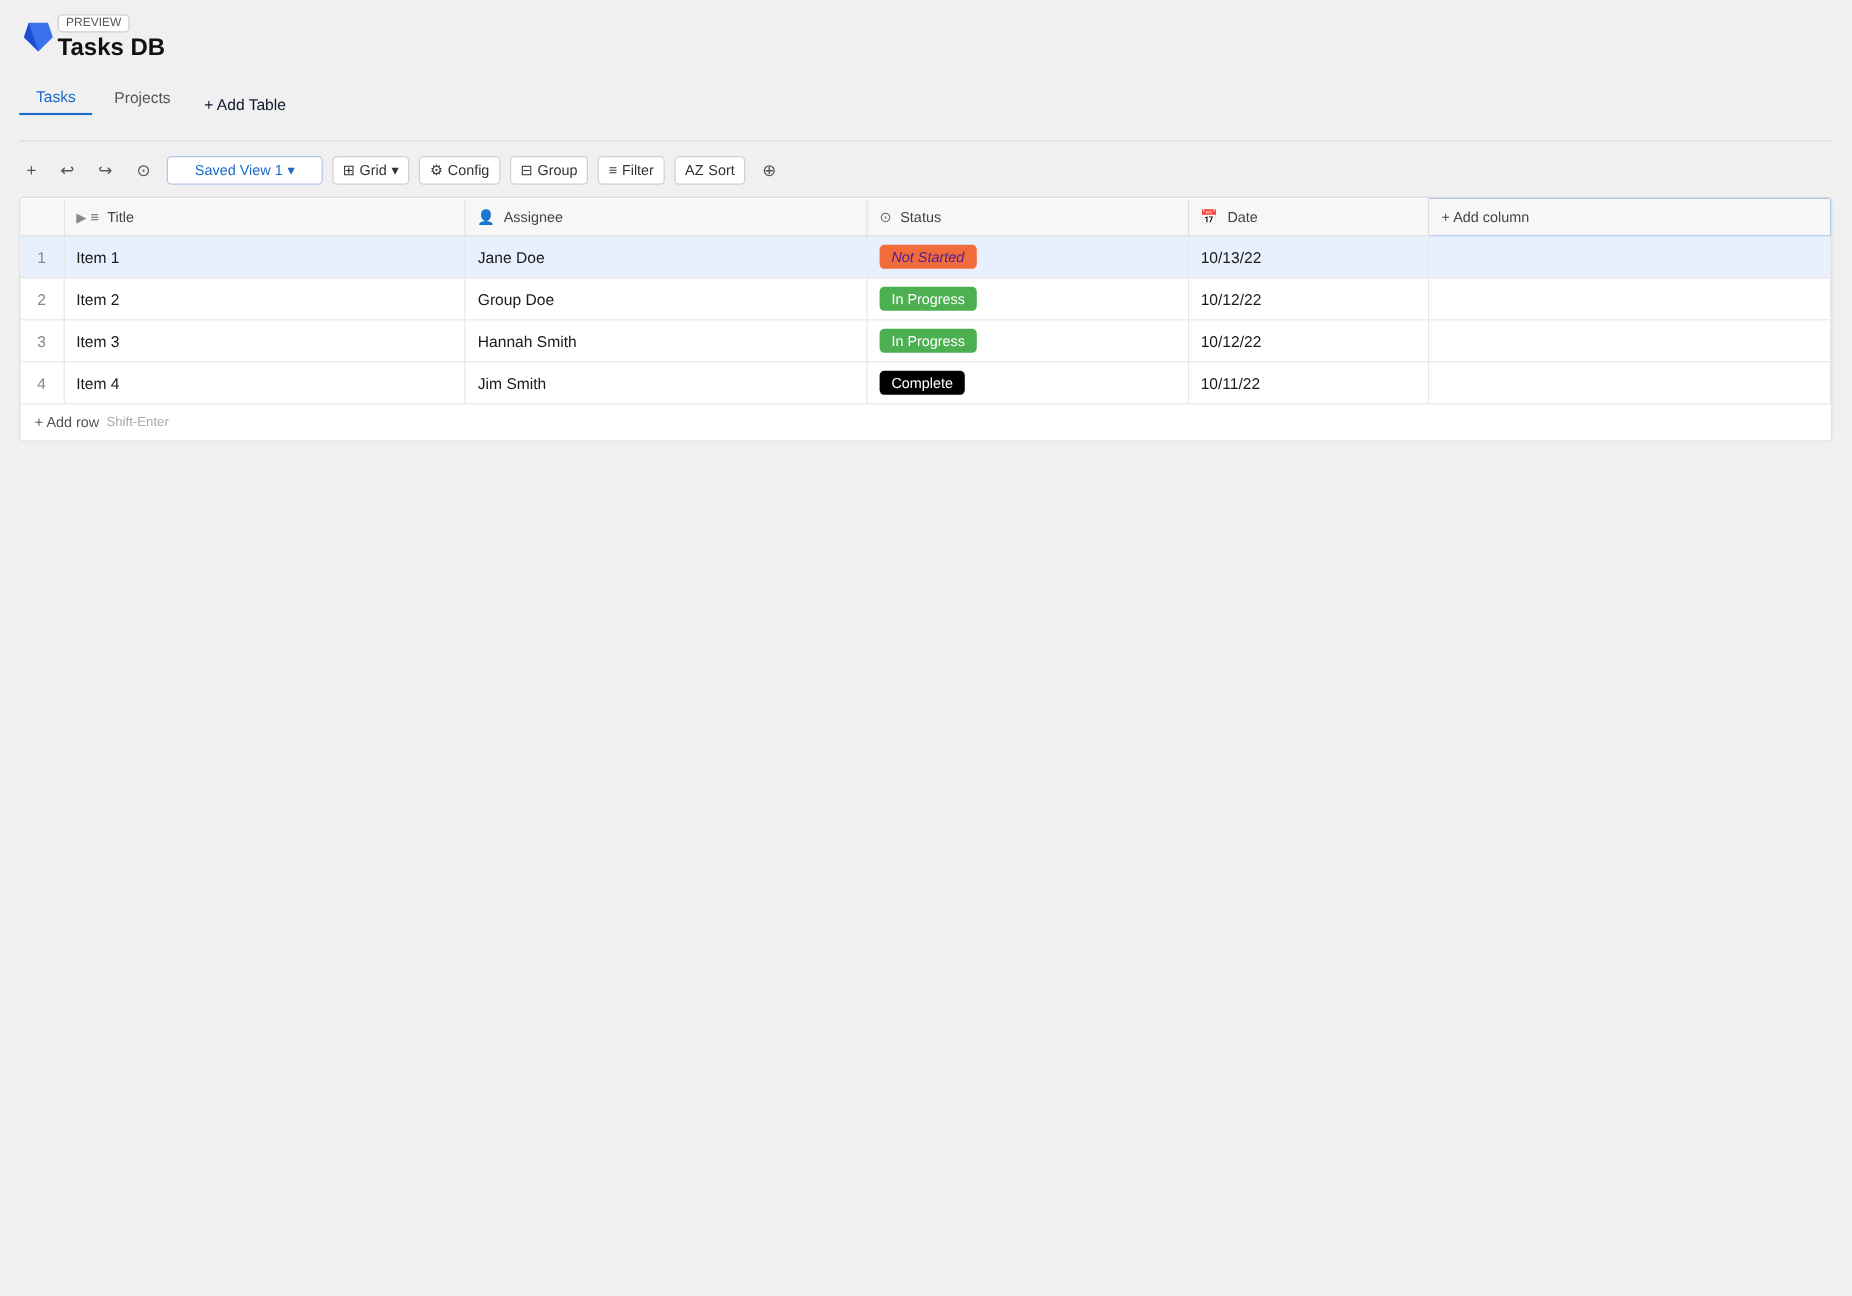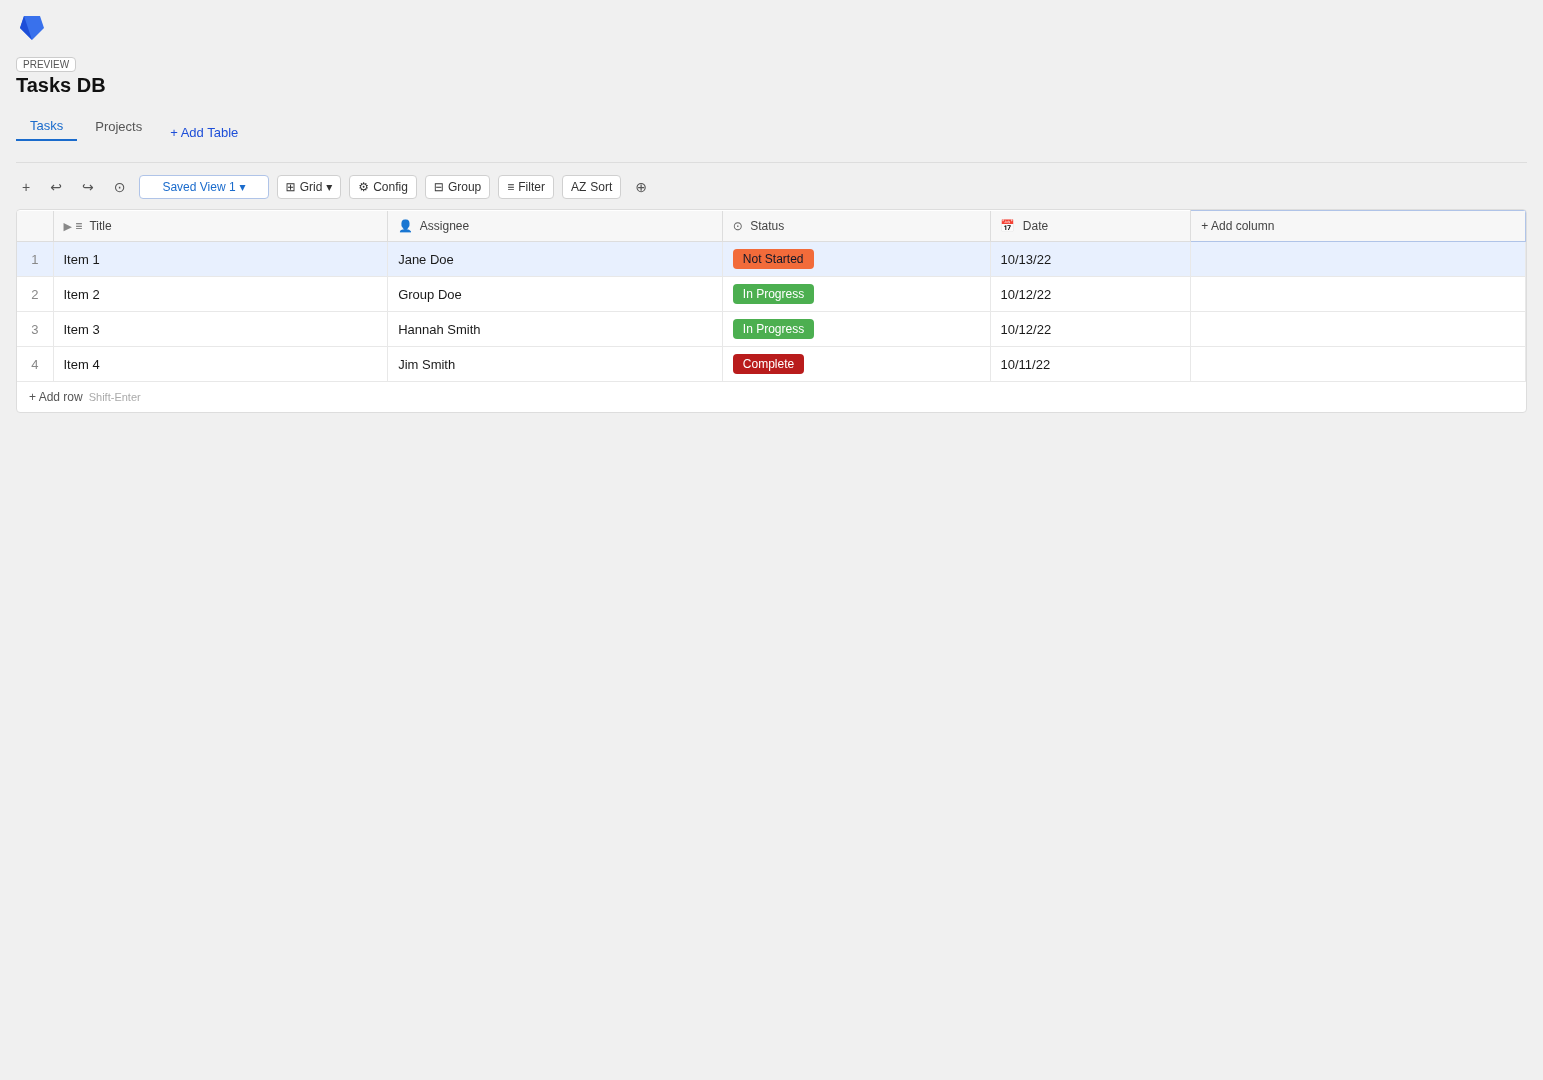--- a/index.html
+++ b/index.html
@@ -9,23 +9,22 @@
       background: #f0f0f0;
       color: #1a1a1a;
     }
     .app-container {
       background: #f0f0f0;
       min-height: 100vh;
       padding: 12px 16px;
     }
     .header {
       display: flex;
-      gap: 10px;
+      align-items: center;
       margin-bottom: 10px;
-      flex-direction: column;
     }
     .logo {
       width: 32px;
       height: 32px;
     }
     .app-title-area {
       display: flex;
       flex-direction: column;
       gap: 2px;
     }
@@ -63,21 +62,21 @@
     }
     .tab.active {
       color: #1a6bcc;
       border-bottom: 2px solid #1a6bcc;
       font-weight: 500;
     }
     .add-table-btn {
       display: flex;
       align-items: center;
       gap: 4px;
-      color: #1d4ed8;
+      color: #0f172a;
       font-size: 13px;
       cursor: pointer;
       padding: 6px 10px;
       background: none;
       border: none;
       margin-top: 12px;
     }
     .toolbar {
       display: flex;
       align-items: center;
@@ -178,28 +177,29 @@
     }
     .status-badge {
       display: inline-block;
       padding: 3px 10px;
       border-radius: 4px;
       font-size: 12px;
       font-weight: 500;
     }
     .status-not-started {
       background: #f26b3a;
-      color: #0f172a;
+      color: #4c1d95;
+      font-style: italic;
     }
     .status-in-progress {
       background: #4caf50;
       color: white;
     }
     .status-complete {
-      background: #b91c1c;
+      background: #000000;
       color: white;
     }
     .expand-icon {
       color: #888;
       font-size: 11px;
     }
     .col-icon {
       margin-right: 4px;
       color: #666;
     }

